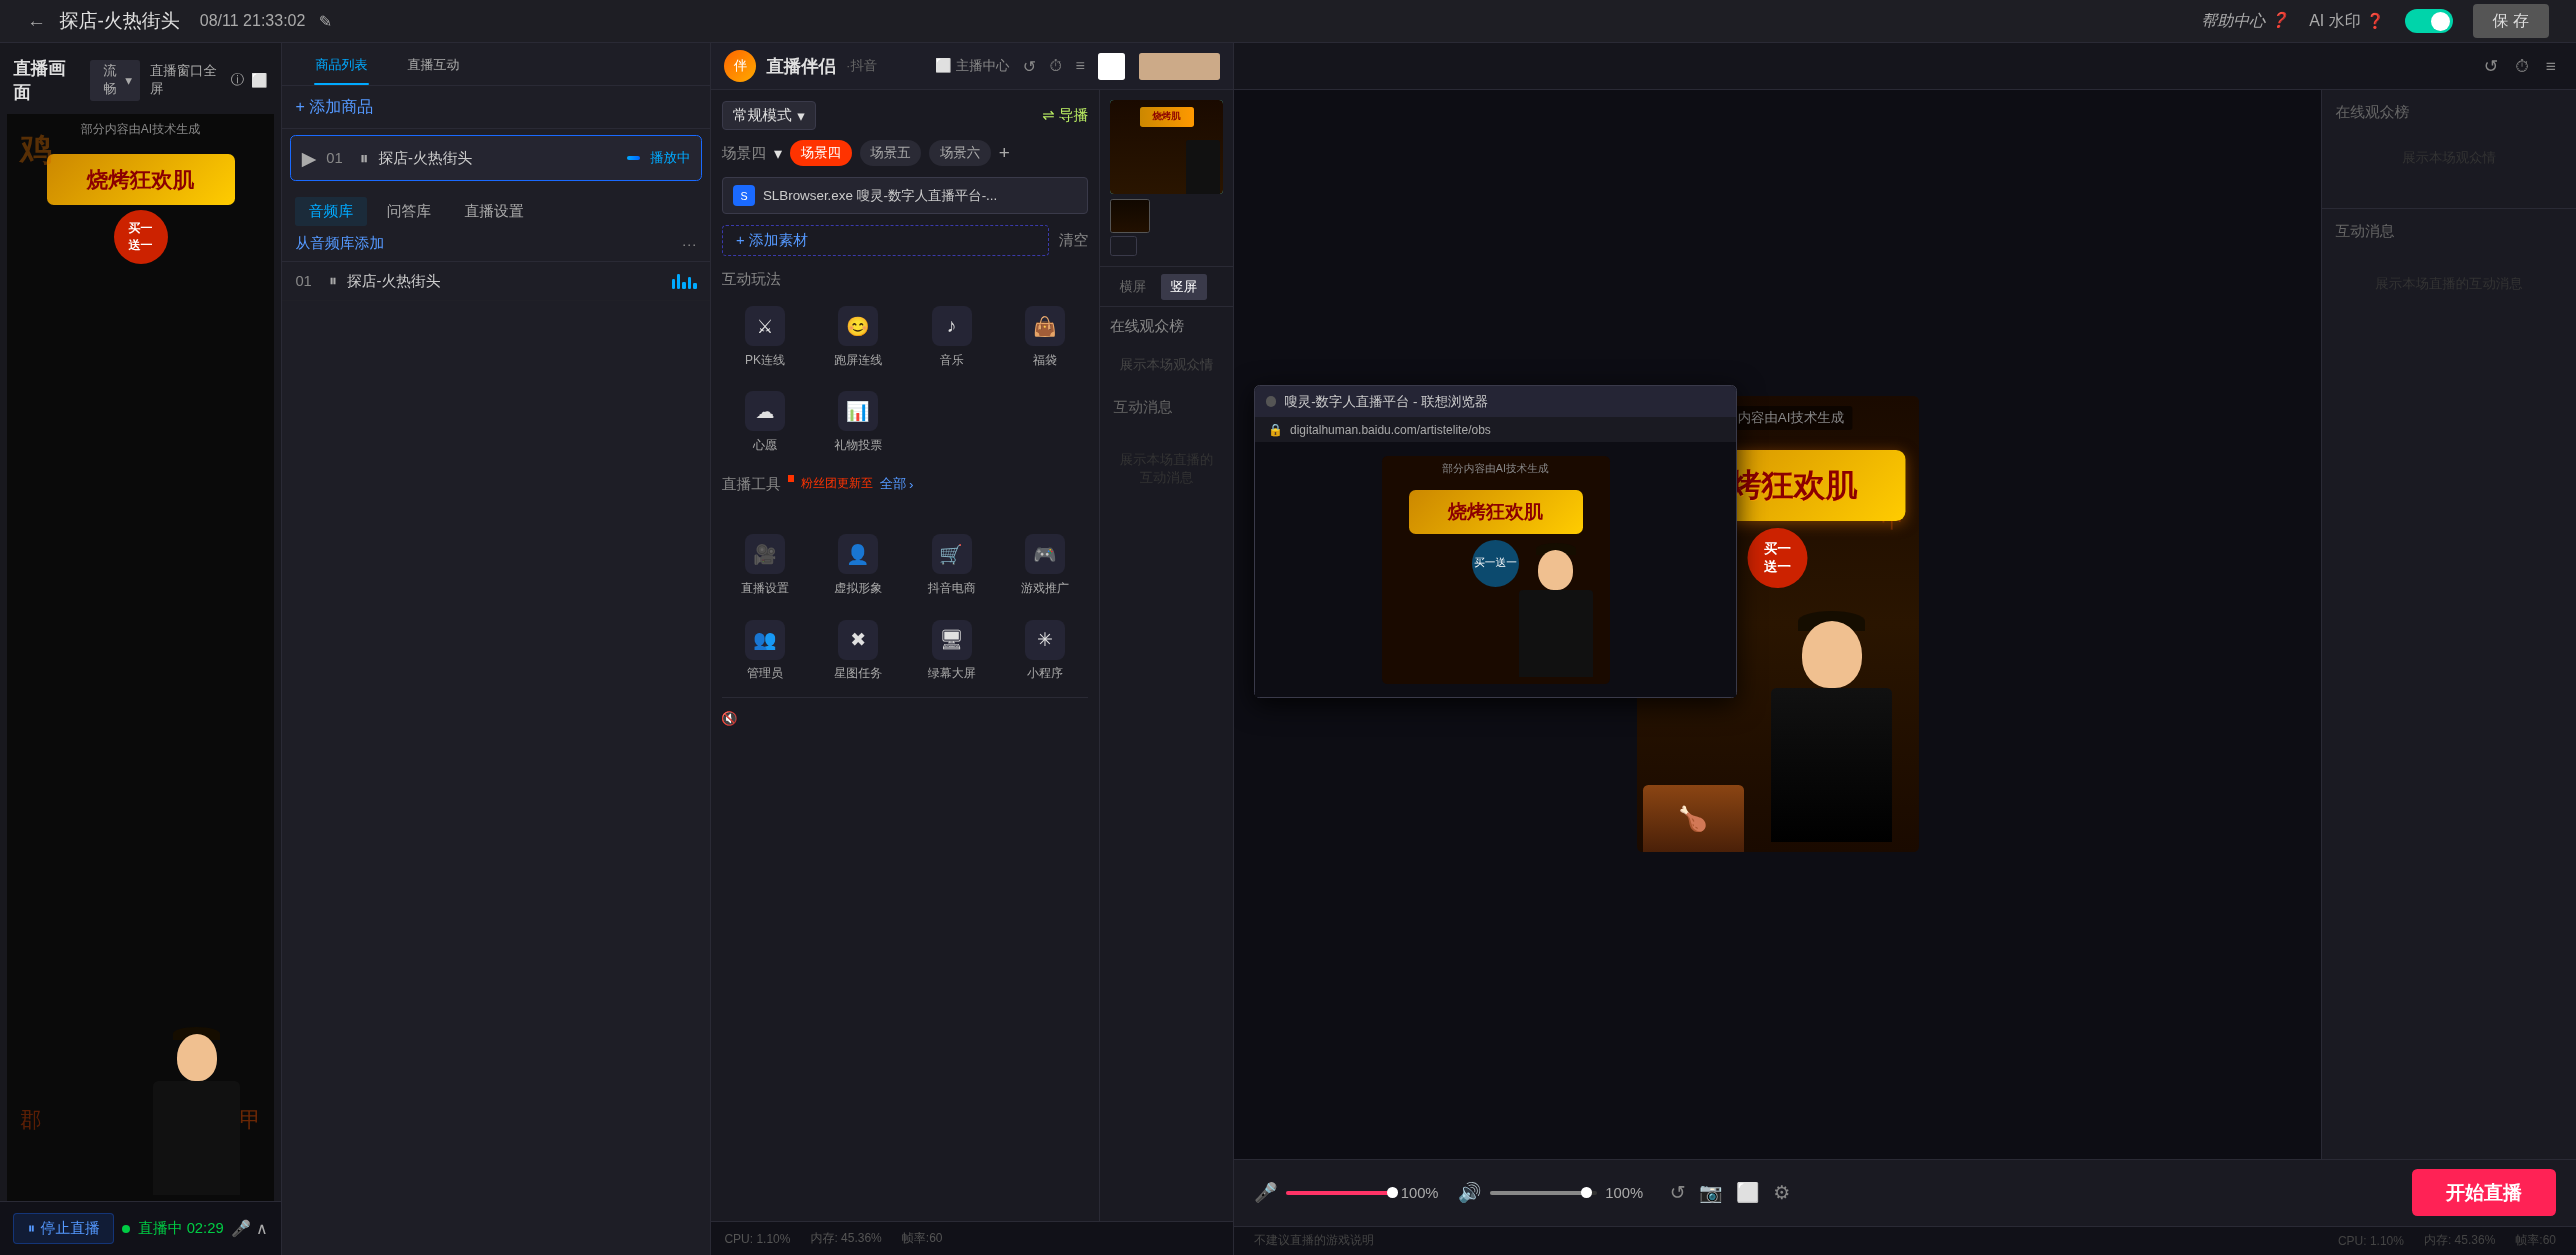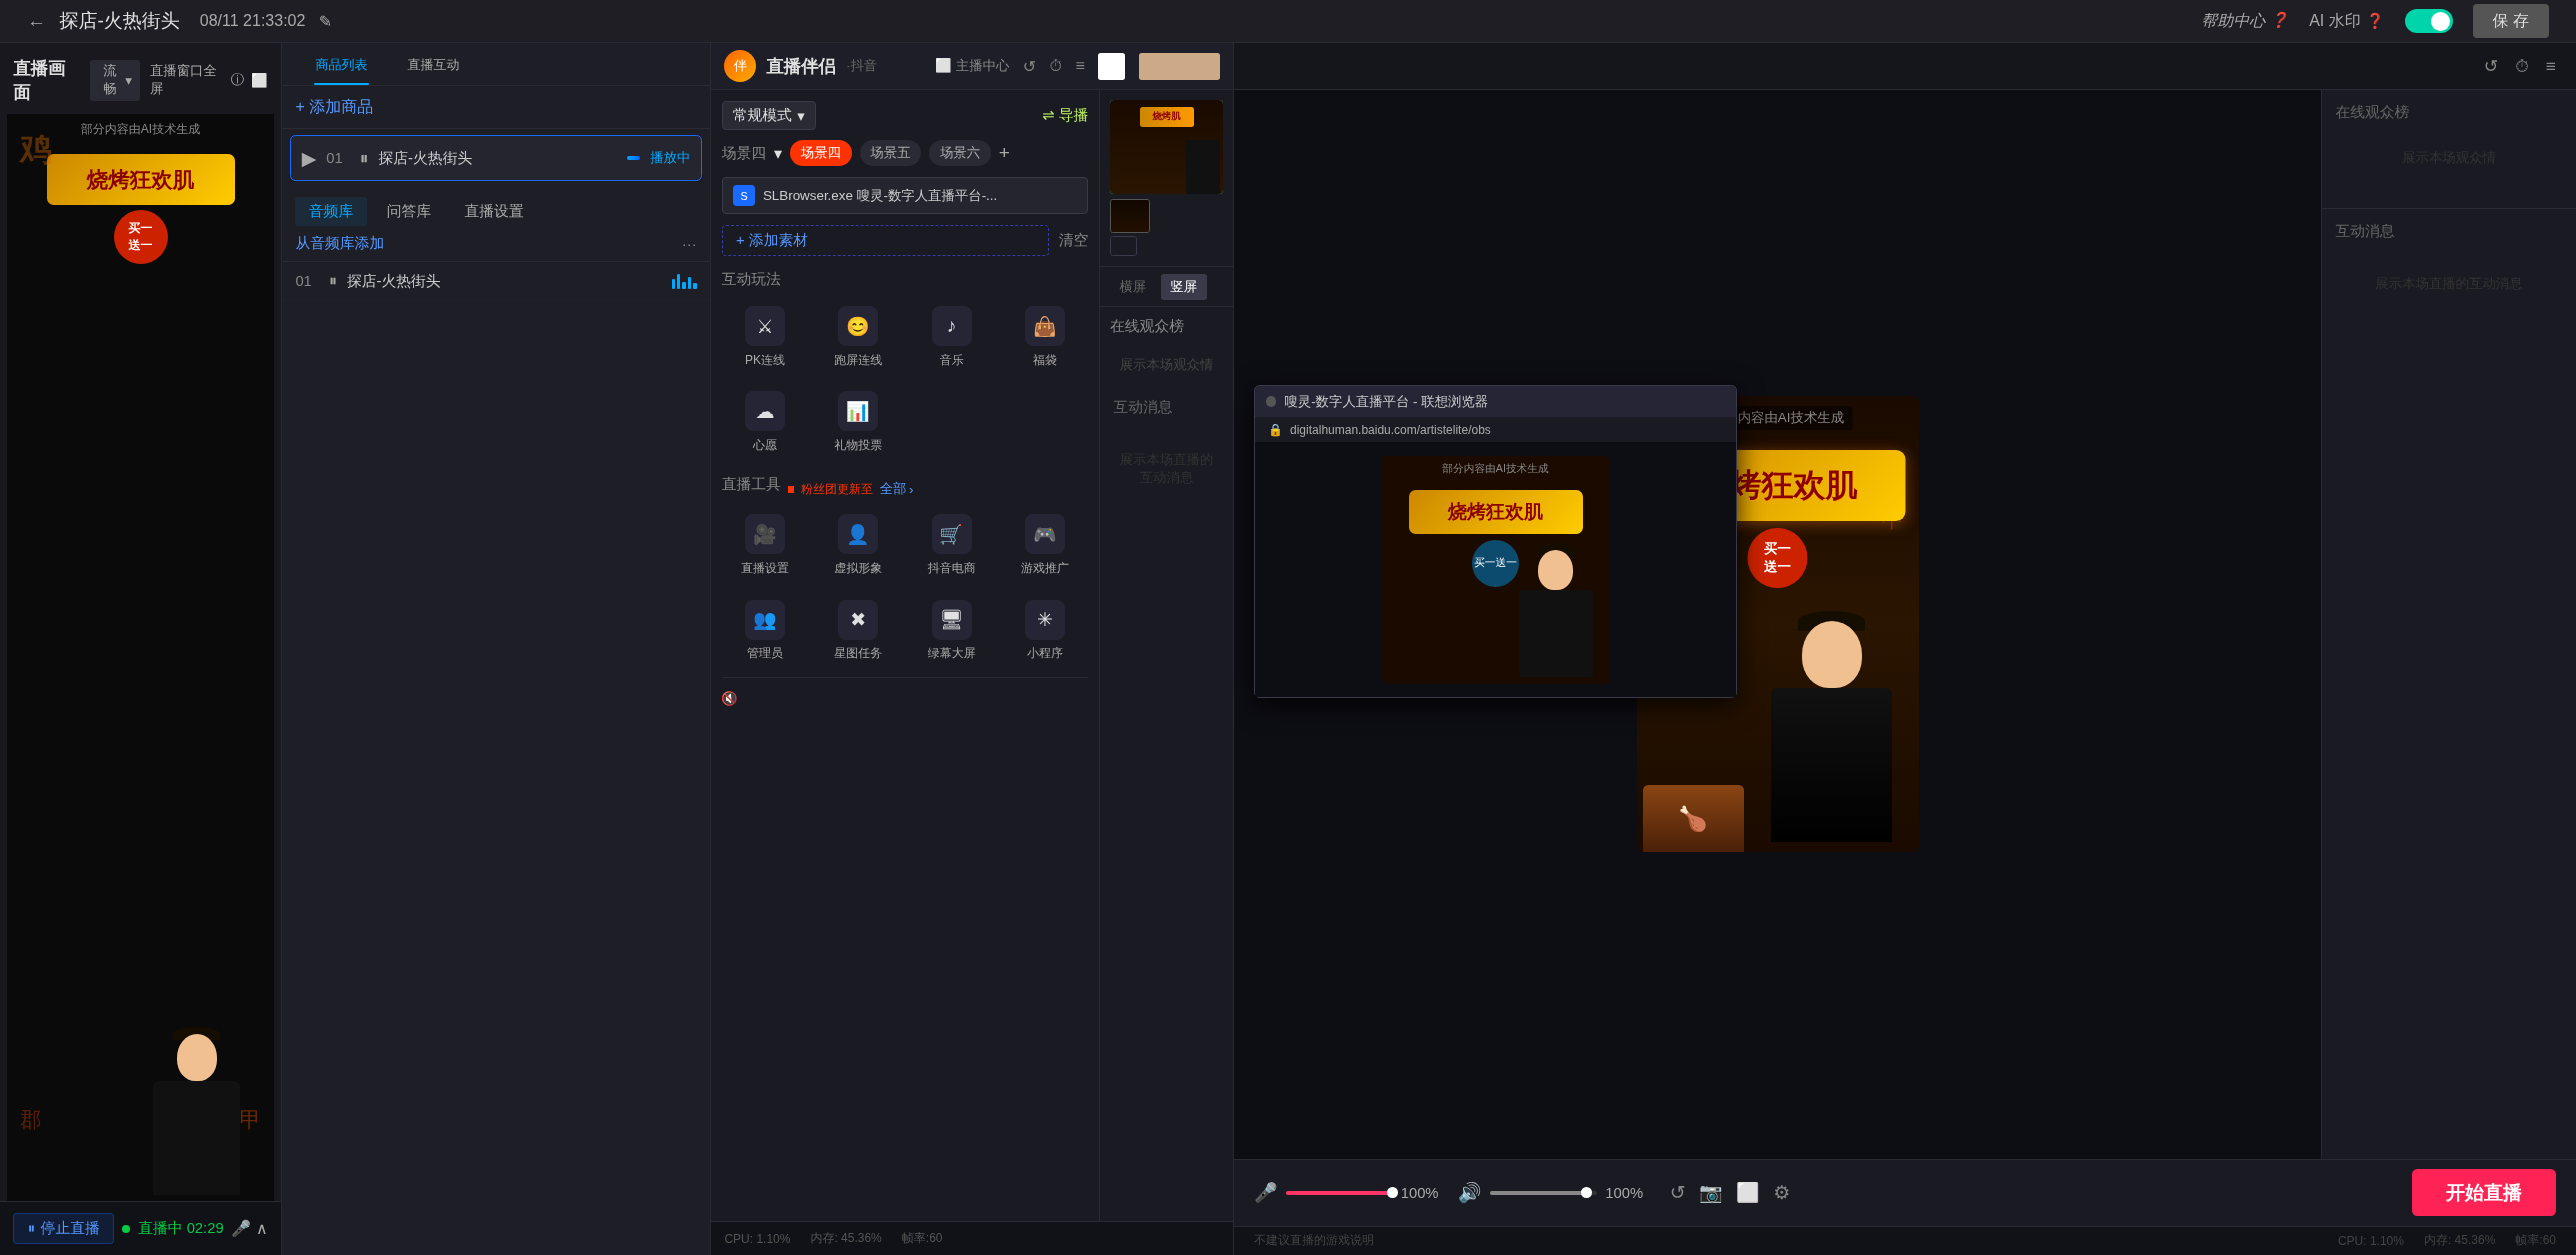--- a/index.html
+++ b/index.html
@@ -575,23 +575,23 @@
       font-size: 19px;
     }
     .interaction-label {
       font-size: 12px;
       color: #aaa;
     }
 
     
     .tools-header {
       display: flex;
-      align-items: center;
+      align-items: flex-start;
       gap: 6.7px;
-      margin-bottom: 3px;
+      margin-bottom: 23px;
     }
     .new-badge {
       font-size: 12px;
       color: #ff3300;
     }
     .more-link {
       font-size: 13.4px;
       color: #5599ff;
       cursor: pointer;
       display: flex;

